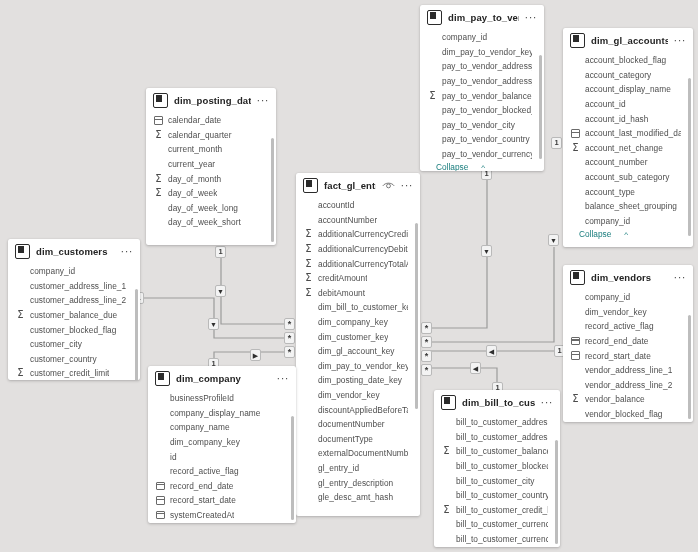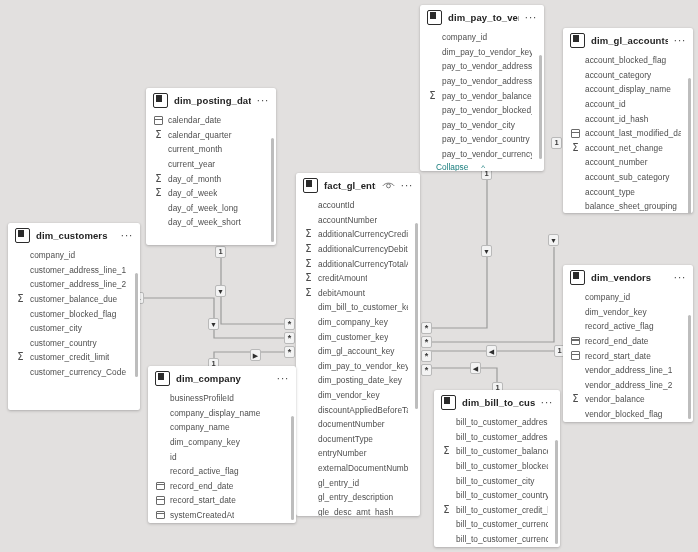--- a/index.html
+++ b/index.html
@@ -203,21 +203,21 @@
             <span class="f-ico blank"></span>
             <span class="f-name">pay_to_vendor_currency_code</span>
           </div>
           <div class="scrollbar" style="top: 26px; height: 104px;"></div>
         </div>
         <div class="collapse">
           <span>Collapse</span>
           <span class="chev">^</span>
         </div>
       </div>
-      <div class="card" style="left: 563px; top: 28px; width: 130px; height: 185px;">
+      <div class="card" style="left: 563px; top: 28px; width: 130px; height: 219px;">
         <div class="card-head">
           <span class="tbl-icon"></span>
           <span class="card-title">dim_gl_accounts</span>
           <span class="head-btn ellipsis">···</span>
         </div>
         <div class="fields">
           <div class="field">
             <span class="f-ico blank"></span>
             <span class="f-name">account_blocked_flag</span>
           </div>
@@ -413,42 +413,38 @@
           <div class="field">
             <span class="f-ico blank"></span>
             <span class="f-name">documentNumber</span>
           </div>
           <div class="field">
             <span class="f-ico blank"></span>
             <span class="f-name">documentType</span>
           </div>
           <div class="field">
             <span class="f-ico blank"></span>
-            <span class="f-name">entryNumber</span>
-          </div>
-          <div class="field">
-            <span class="f-ico blank"></span>
             <span class="f-name">externalDocumentNumber</span>
           </div>
           <div class="field">
             <span class="f-ico blank"></span>
             <span class="f-name">gl_entry_id</span>
           </div>
           <div class="field">
             <span class="f-ico blank"></span>
             <span class="f-name">gl_entry_description</span>
           </div>
           <div class="field">
             <span class="f-ico blank"></span>
             <span class="f-name">gle_desc_amt_hash</span>
           </div>
           <div class="scrollbar" style="top: 26px; height: 186px;"></div>
         </div>
       </div>
-      <div class="card" style="left: 8px; top: 223px; width: 132px; height: 187px;">
+      <div class="card" style="left: 8px; top: 239px; width: 132px; height: 141px;">
         <div class="card-head">
           <span class="tbl-icon"></span>
           <span class="card-title">dim_customers</span>
           <span class="head-btn ellipsis">···</span>
         </div>
         <div class="fields">
           <div class="field">
             <span class="f-ico blank"></span>
             <span class="f-name">company_id</span>
           </div>

